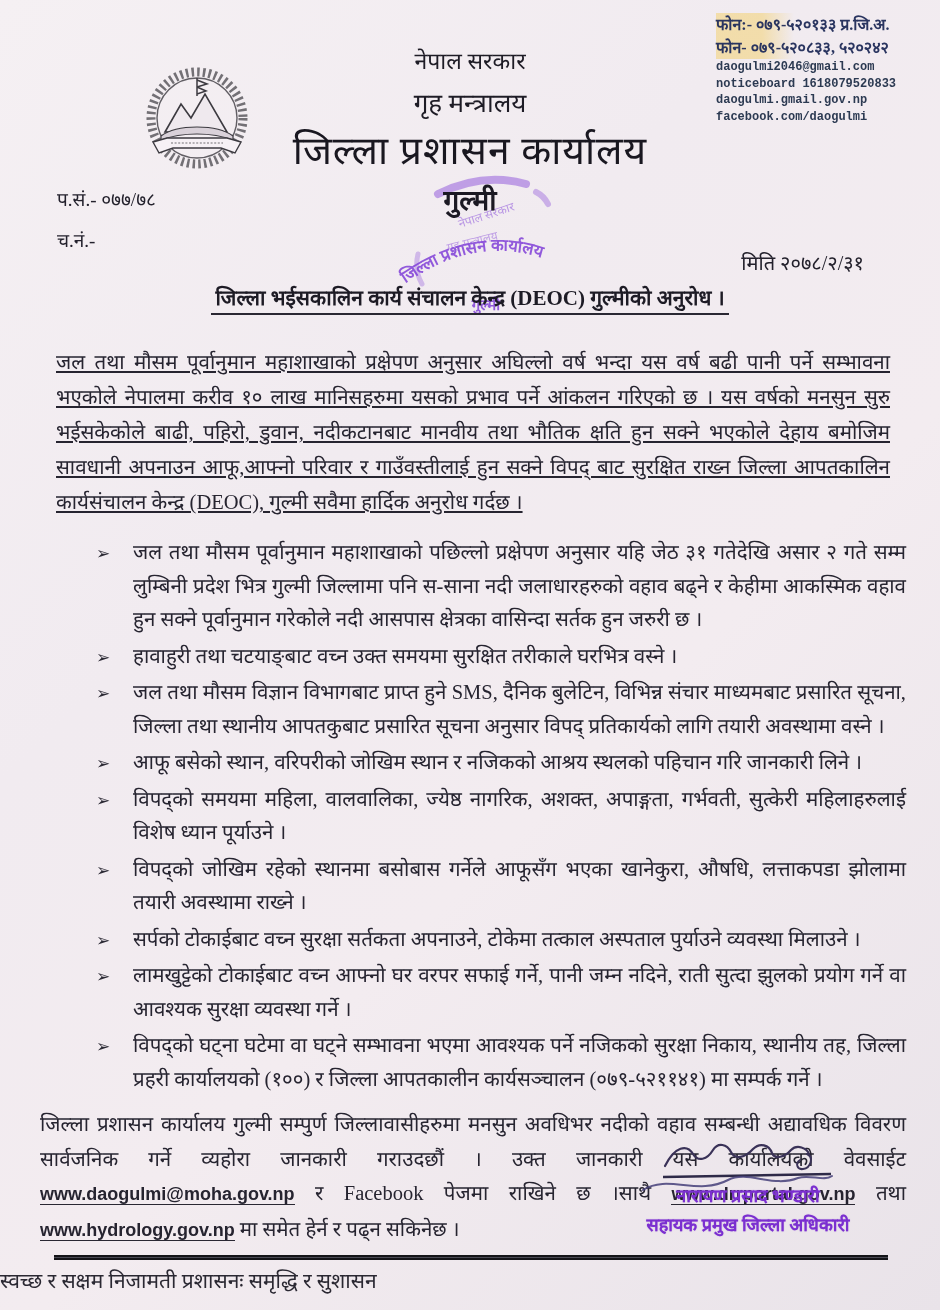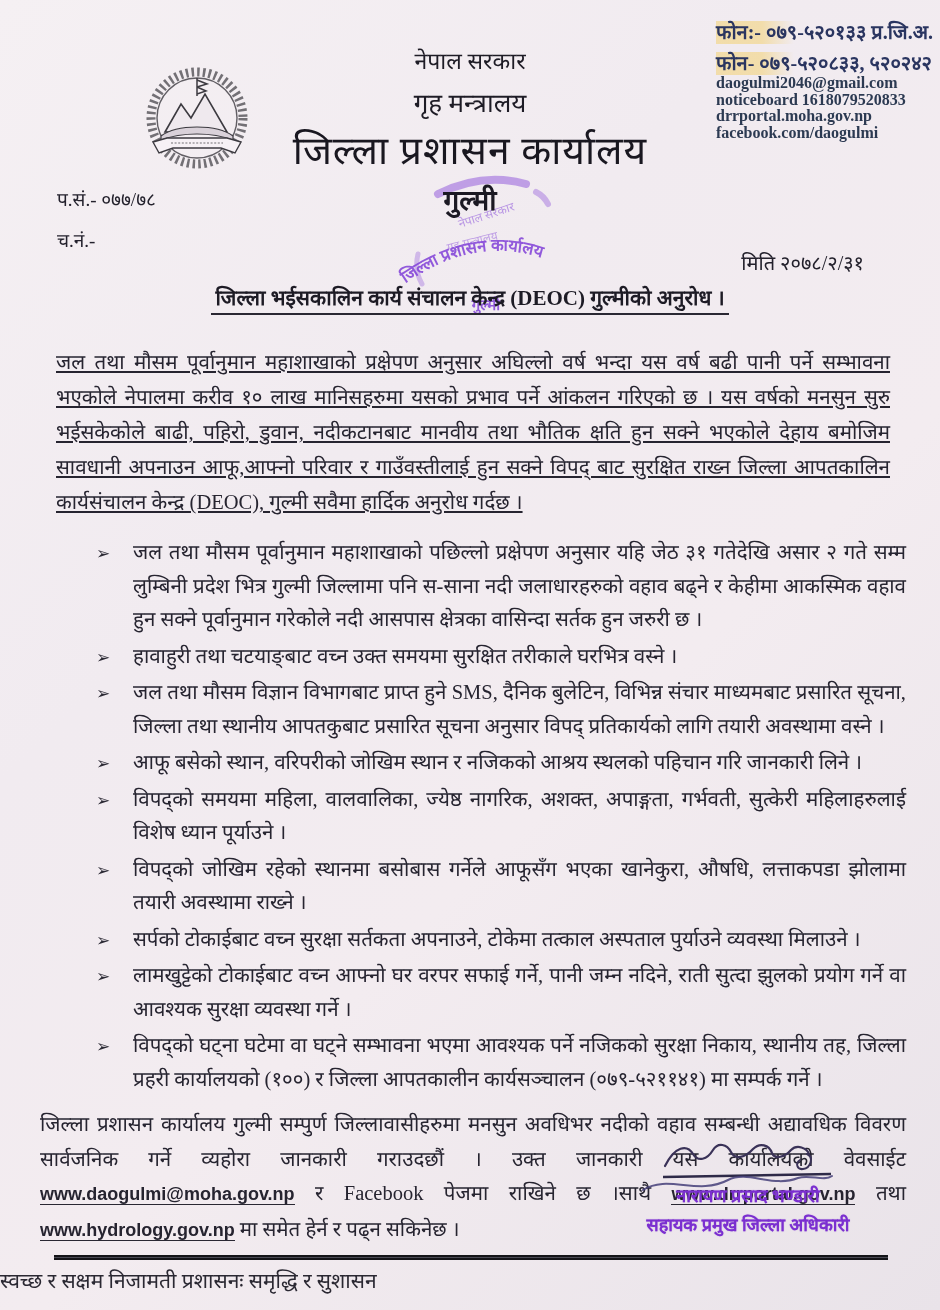--- a/index.html
+++ b/index.html
@@ -4,27 +4,26 @@
 <style>
   html,body{margin:0;padding:0;background:#9a939c;}
   .page{
     position:relative;width:940px;height:1310px;margin:0 auto;overflow:hidden;
     background:linear-gradient(135deg,#f5f0f3 0%,#f1ebf0 35%,#f3ecf0 60%,#e9e3e9 100%);
     font-family:"Liberation Serif","DejaVu Serif",serif;color:#262430;
   }
   
   .contact{position:absolute;top:13px;left:716px;}
   .contact .phone{
-    font-size:20px;line-height:23px;color:#2a3560;font-weight:bold;white-space:nowrap;
+    font-size:16px;line-height:23px;color:#2a3560;font-weight:bold;white-space:nowrap;
     background:linear-gradient(90deg,rgba(243,201,75,.42) 0px,rgba(243,201,75,.42) 46px,rgba(243,201,75,0) 78px);
-    margin-top:8px;
   }
   .contact .printed{
-    font-family:Liberation Serif, serif;font-weight:bold;
-    font-size:16px;line-height:16.5px;color:#2c3a52;white-space:nowrap;
+    font-family:Liberation Mono, monospace;font-weight:bold;
+    font-size:12px;line-height:16.5px;color:#2c3a52;white-space:nowrap;
   }
   .emblem{position:absolute;left:137px;top:60px;width:120px;height:116px;}
   .gov{position:absolute;top:44px;left:0;width:100%;text-align:center;font-size:23px;color:#1e1c26;}
   .ministry{position:absolute;top:84px;left:0;width:100%;text-align:center;font-size:26px;color:#1e1c26;}
   .office{position:absolute;top:122px;left:0;width:100%;text-align:center;font-size:39px;letter-spacing:1px;color:#191720;}
   .district{position:absolute;top:180px;left:0;width:100%;text-align:center;font-size:28px;font-weight:bold;color:#1b1923;z-index:3;}
   .refs{position:absolute;left:57px;top:186px;font-size:19px;color:#23212c;z-index:3;}
   .refs div{margin-bottom:15px;white-space:nowrap;}
   .stamp{position:absolute;left:386px;top:164px;width:206px;height:160px;z-index:2;filter:blur(.4px);}
   .date{position:absolute;top:249px;right:76px;font-size:20px;color:#23212c;z-index:3;}
@@ -51,21 +50,21 @@
 </head>
 <body>
 
 <div class="page">
 
   <div class="contact">
     <div class="phone">फोन:- ०७९-५२०१३३ प्र.जि.अ.</div>
     <div class="phone">फोन- ०७९-५२०८३३, ५२०२४२</div>
     <div class="printed">daogulmi2046@gmail.com</div>
     <div class="printed">noticeboard 1618079520833</div>
-    <div class="printed">drrportal.moha.gov.np</div>
+    <div class="printed">daogulmi.gmail.gov.np</div>
     <div class="printed">facebook.com/daogulmi</div>
   </div>
 
   <svg class="emblem" viewBox="0 0 120 116">
     <g stroke="#3c3a40" fill="none">
       <circle cx="60" cy="58" r="46" stroke-width="9" stroke-dasharray="2.5 3.2" opacity="0.7"></circle>
       <circle cx="60" cy="58" r="40" stroke-width="1.4" opacity="0.8"></circle>
       <path d="M28,72 L44,44 L54,58 L68,34 L90,72 Z" stroke-width="1.6" fill="#efe9ee"></path>
       <path d="M24,76 C40,64 80,64 96,76 L96,80 C75,72 45,72 24,80 Z" stroke-width="1.2" fill="#d9d1d9"></path>
       <path d="M60,18 L60,36 M60,20 L70,24 L60,27 M60,27 L69,31 L60,34" stroke-width="1.5"></path>

